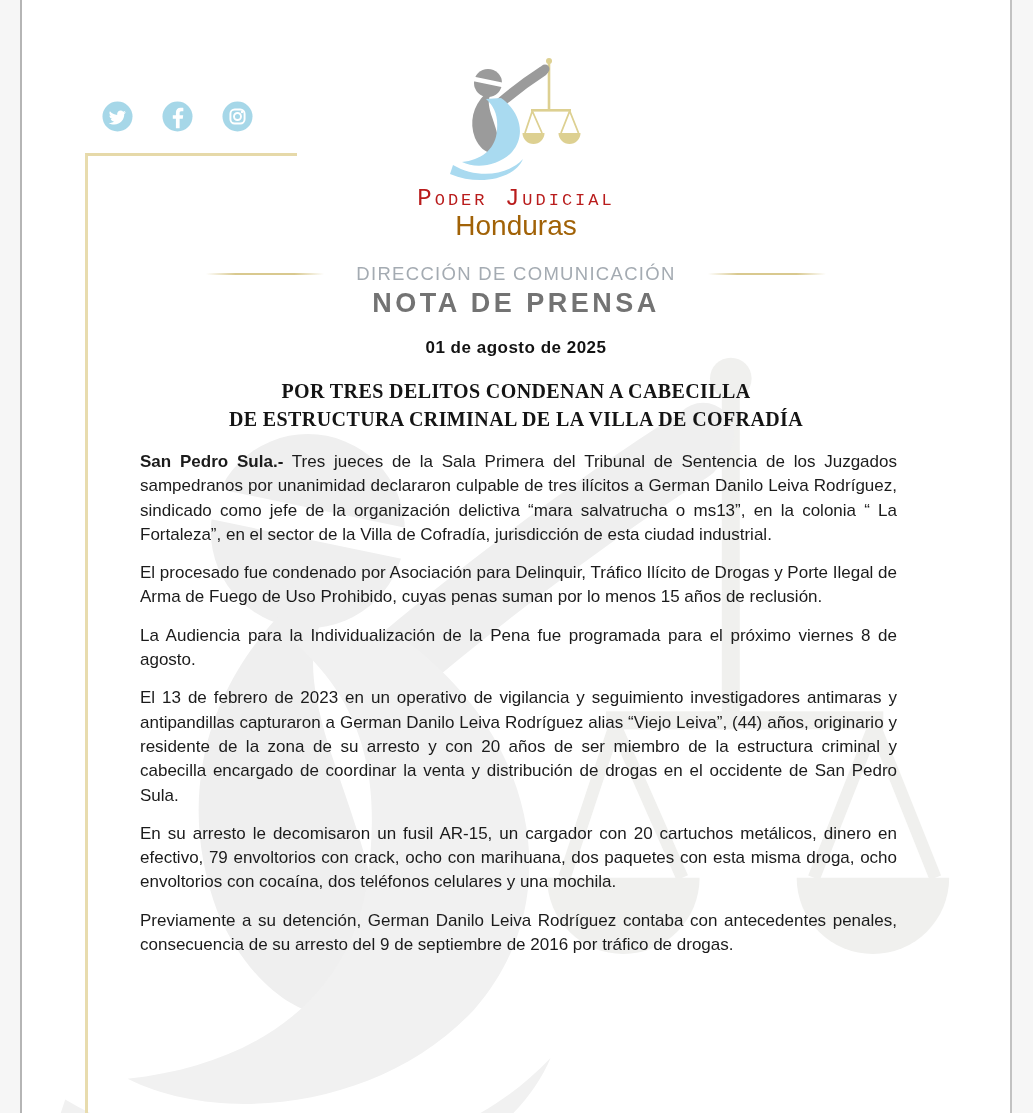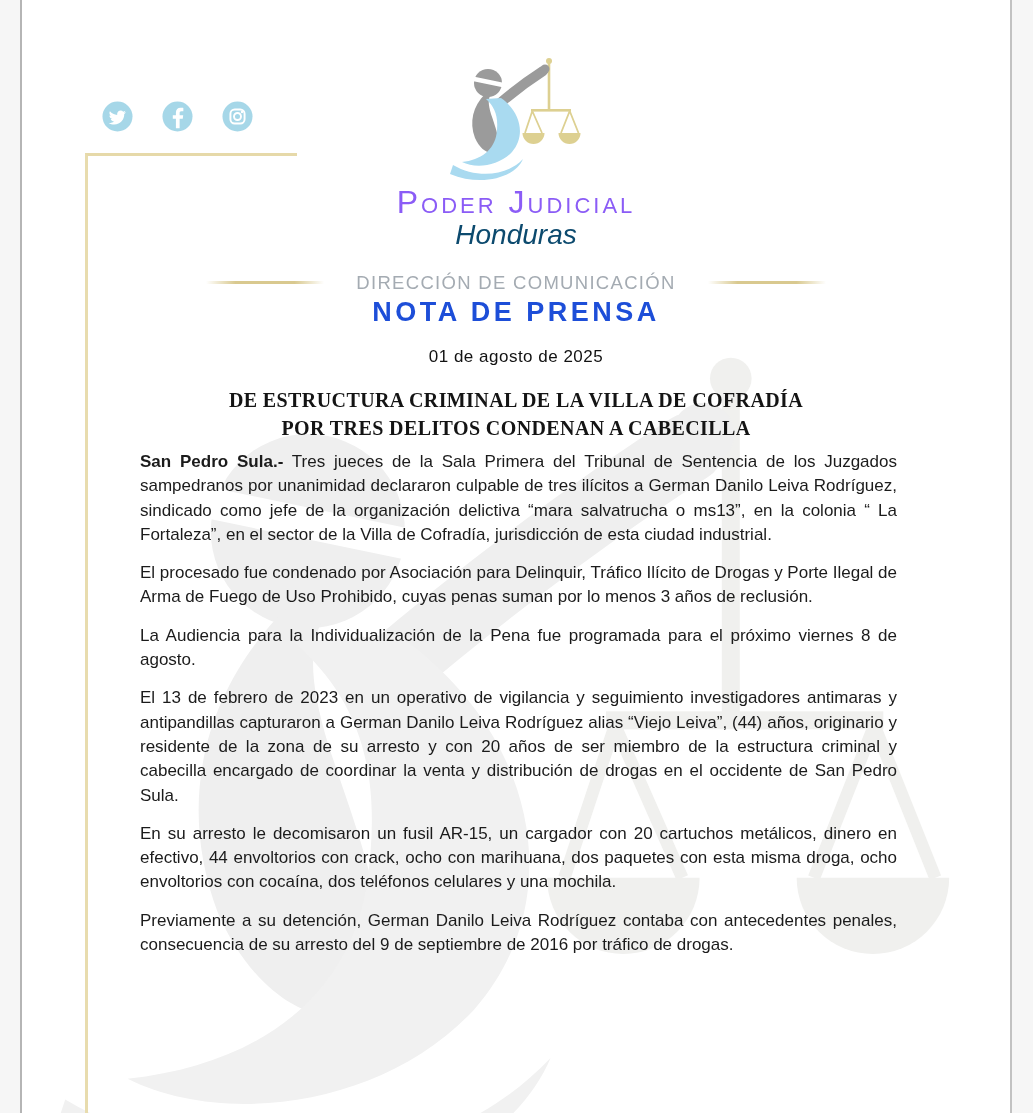--- a/index.html
+++ b/index.html
@@ -35,45 +35,45 @@
     display:flex; gap:29px; z-index:3;
   }
   .social-icon { width:31px; height:31px; display:block; cursor:pointer; }
   
   .header { position:absolute; top:54px; left:0; right:0; text-align:center; z-index:2; }
   .logo-svg {
     display:block; margin:0 auto; width:152px; height:132px;
     --c-gray:#9b9b9b; --c-blue:#a9daf0; --c-gold:#ddd091; --c-band:#ffffff;
   }
   .org-name {
-    font-family:Liberation Sans, sans-serif;
+    font-family:Liberation Mono, monospace;
     font-variant:small-caps;
-    font-size:32px; letter-spacing:3px; color:#8b5cf6;
+    font-size:24px; letter-spacing:3px; color:#b91c1c;
     margin-top:0px; line-height:1.05;
   }
   .org-country {
-    font-size:28px; color:#0c4a6e; line-height:1.0; margin-top:1px;font-style:italic;
+    font-size:28px; color:#a16207; line-height:1.0; margin-top:1px;
   }
   .dept-row {
     margin-top:23px;
     display:flex; align-items:center; justify-content:center; gap:32px;
   }
   .dept-line { width:118px; height:2.5px;
     background:linear-gradient(90deg, rgba(217,201,143,0), #d9c98f 25%, #d9c98f 75%, rgba(217,201,143,0));
   }
   .dept-name {
     font-size:18.5px; color:#a4abb2; letter-spacing:1.3px; font-weight:400;
   }
   .doc-type {
     margin-top:3px;
-    font-size:27px; font-weight:bold; color:#1d4ed8; letter-spacing:3.5px;
+    font-size:27px; font-weight:bold; color:#737373; letter-spacing:3.5px;
   }
   .date-line {
     margin-top:19px;
-    font-size:17px; font-weight:normal; color:#121212; letter-spacing:0.5px;
+    font-size:17px; font-weight:bold; color:#121212; letter-spacing:0.5px;
   }
   .headline {
     margin-top:19px;
     font-family:"Liberation Serif", serif;
     font-size:20px; font-weight:600; color:#141414;
     line-height:28px; letter-spacing:0.4px;
   }
   
   .body-text {
     position:absolute; left:118px; top:441px; width:757px; z-index:2;
@@ -146,27 +146,27 @@
 
     <div class="dept-row">
       <span class="dept-line"></span>
       <span class="dept-name">DIRECCIÓN DE COMUNICACIÓN</span>
       <span class="dept-line"></span>
     </div>
     <div class="doc-type">NOTA DE PRENSA</div>
     <div class="date-line">01 de agosto de 2025</div>
 
     <div class="headline">
+      <div>POR TRES DELITOS CONDENAN A CABECILLA</div>
       <div>DE ESTRUCTURA CRIMINAL DE LA VILLA DE COFRADÍA</div>
-      <div>POR TRES DELITOS CONDENAN A CABECILLA</div>
     </div>
   </div>
 
   <div class="body-text">
     <p><span class="lead">San Pedro Sula.-</span><span> Tres jueces de la Sala Primera del Tribunal de Sentencia de los Juzgados sampedranos por unanimidad declararon culpable de tres ilícitos a German Danilo Leiva Rodríguez, sindicado como jefe de la organización delictiva “mara salvatrucha o ms13”, en la colonia “ La Fortaleza”, en el sector de la Villa de Cofradía, jurisdicción de esta ciudad industrial.</span></p>
-    <p>El procesado fue condenado por Asociación para Delinquir, Tráfico Ilícito de Drogas y Porte Ilegal de Arma de Fuego de Uso Prohibido, cuyas penas suman por lo menos 3 años de reclusión.</p>
+    <p>El procesado fue condenado por Asociación para Delinquir, Tráfico Ilícito de Drogas y Porte Ilegal de Arma de Fuego de Uso Prohibido, cuyas penas suman por lo menos 15 años de reclusión.</p>
     <p>La Audiencia para la Individualización de la Pena fue programada para el próximo viernes 8 de agosto.</p>
     <p>El 13 de febrero de 2023 en un operativo de vigilancia y seguimiento investigadores antimaras y antipandillas capturaron a German Danilo Leiva Rodríguez alias “Viejo Leiva”, (44) años, originario y residente de la zona de su arresto y con 20 años de ser miembro de la estructura criminal y cabecilla encargado de coordinar la venta y distribución de drogas en el occidente de San Pedro Sula.</p>
-    <p>En su arresto le decomisaron un fusil AR-15, un cargador con 20 cartuchos metálicos, dinero en efectivo, 44 envoltorios con crack, ocho con marihuana, dos paquetes con esta misma droga, ocho envoltorios con cocaína, dos teléfonos celulares y una mochila.</p>
+    <p>En su arresto le decomisaron un fusil AR-15, un cargador con 20 cartuchos metálicos, dinero en efectivo, 79 envoltorios con crack, ocho con marihuana, dos paquetes con esta misma droga, ocho envoltorios con cocaína, dos teléfonos celulares y una mochila.</p>
     <p>Previamente a su detención, German Danilo Leiva Rodríguez contaba con antecedentes penales, consecuencia de su arresto del 9 de septiembre de 2016 por tráfico de drogas.</p>
   </div>
 
 </div>
 
 </body></html>

